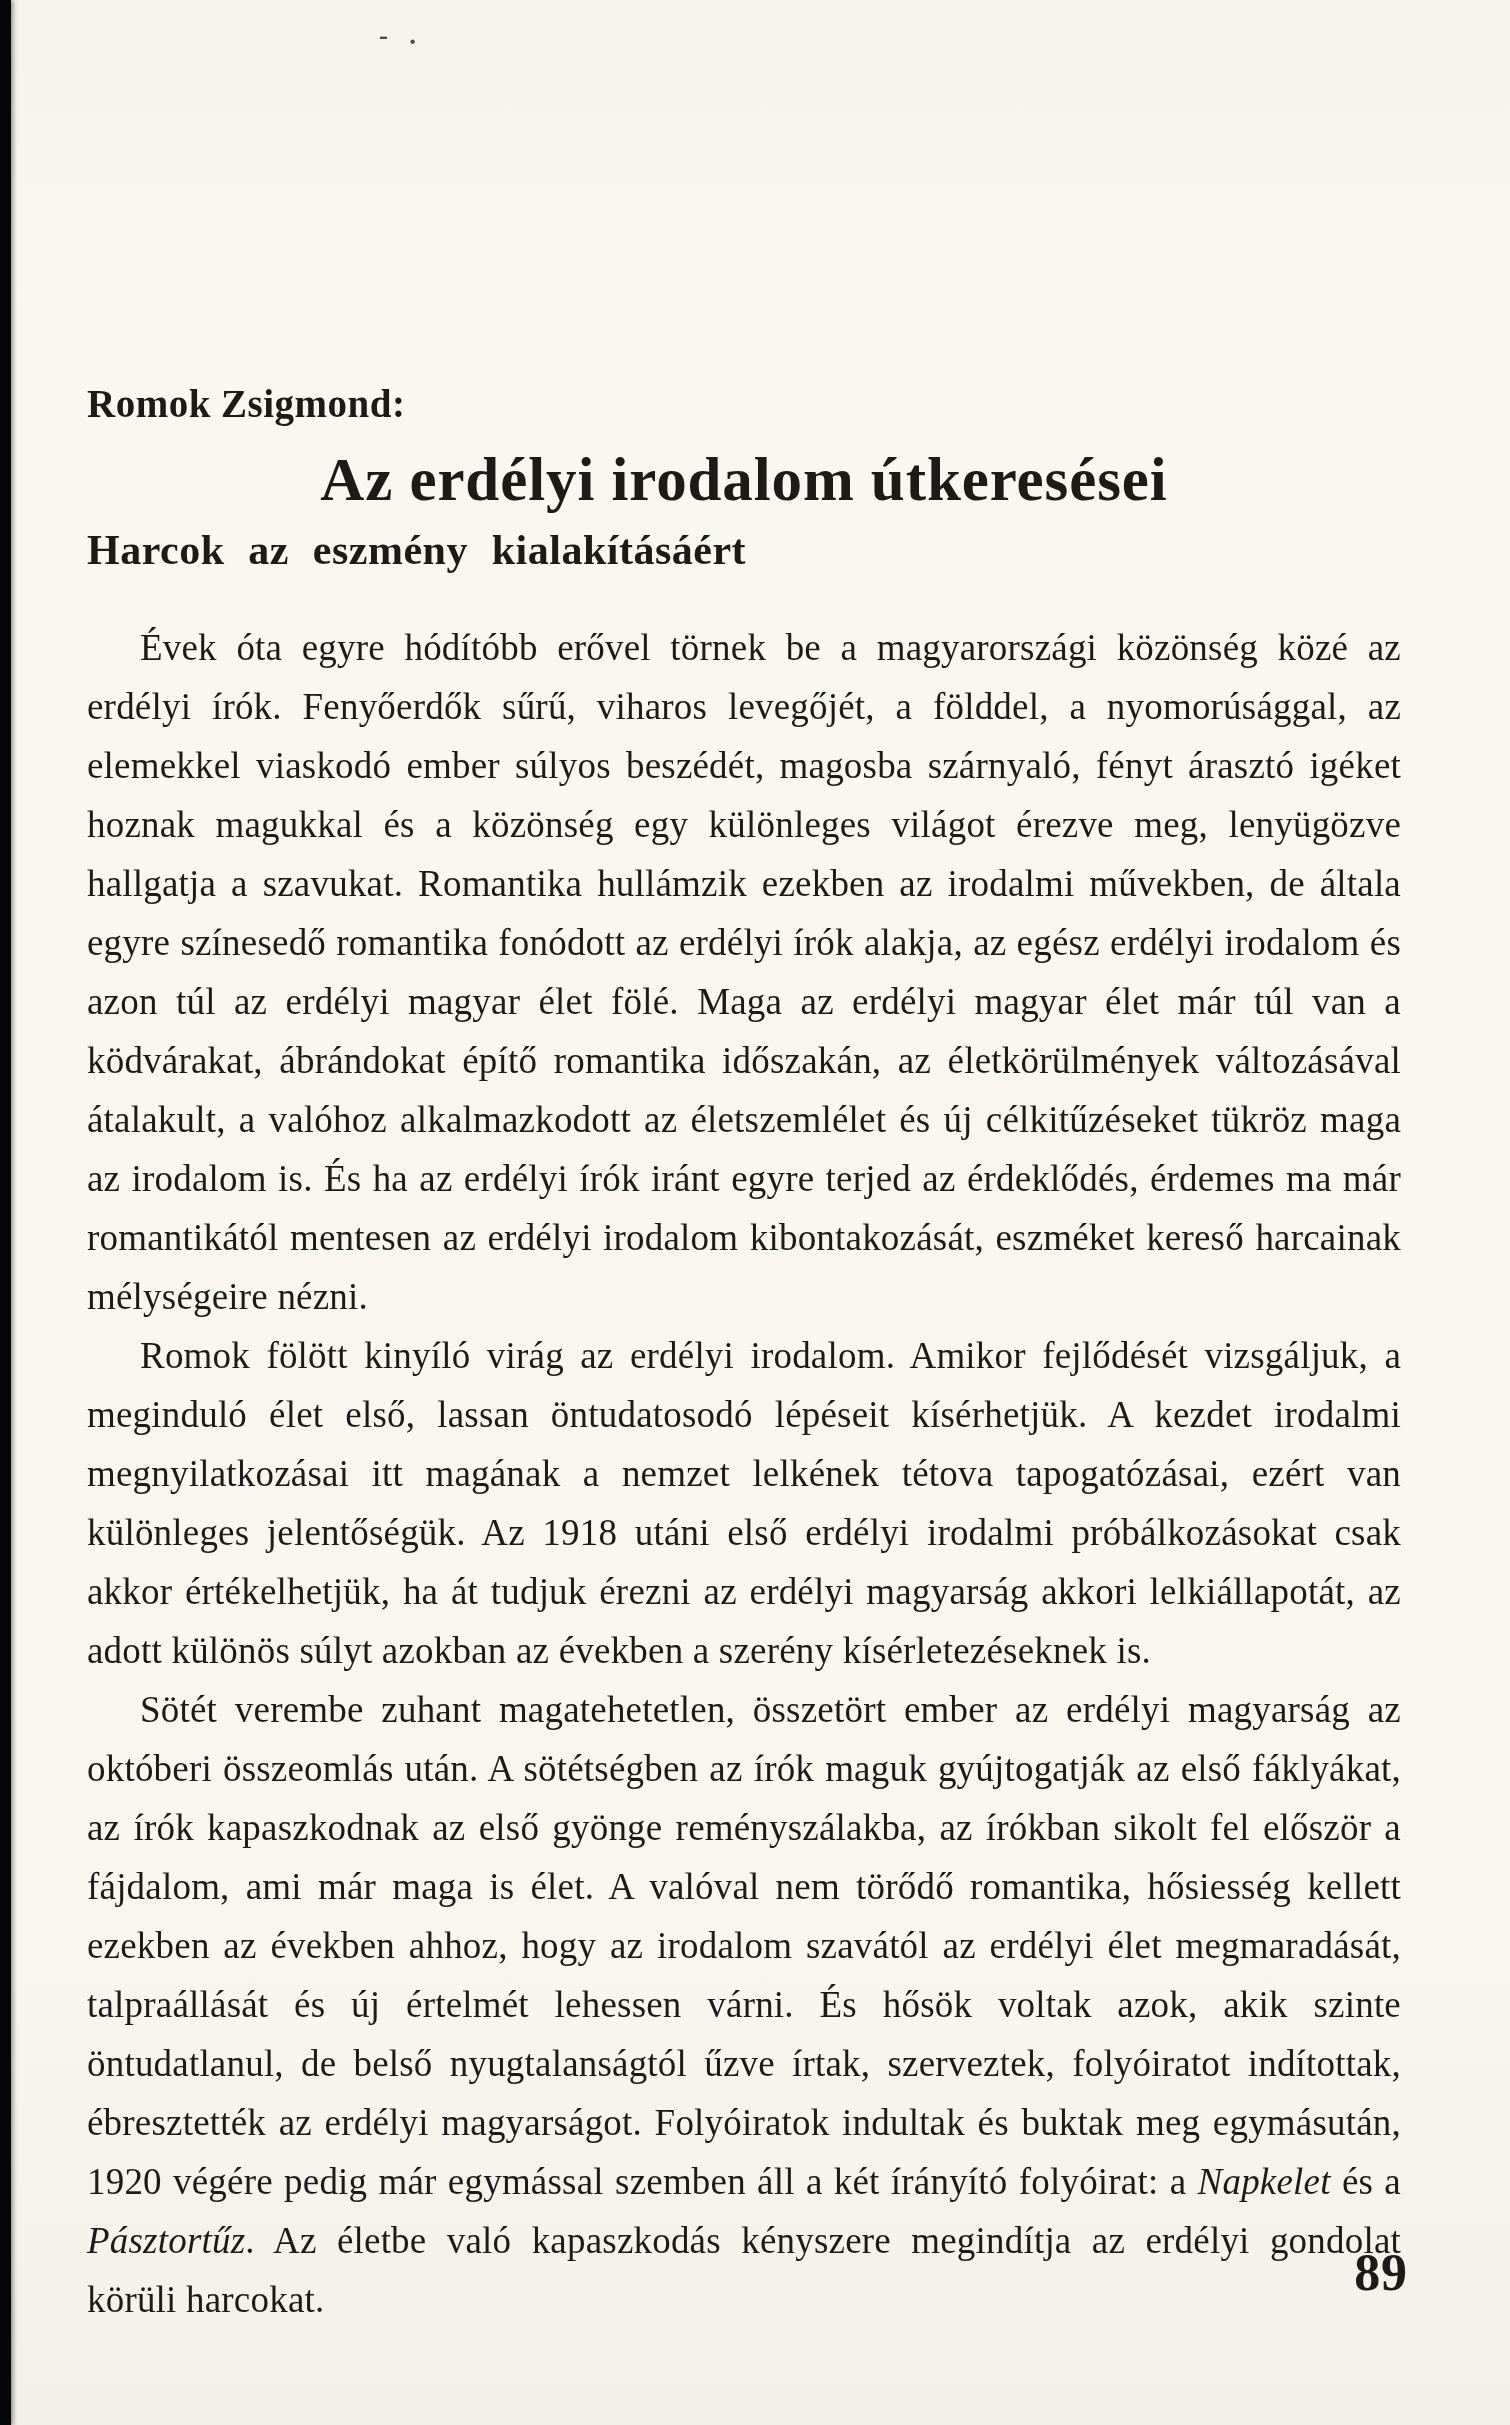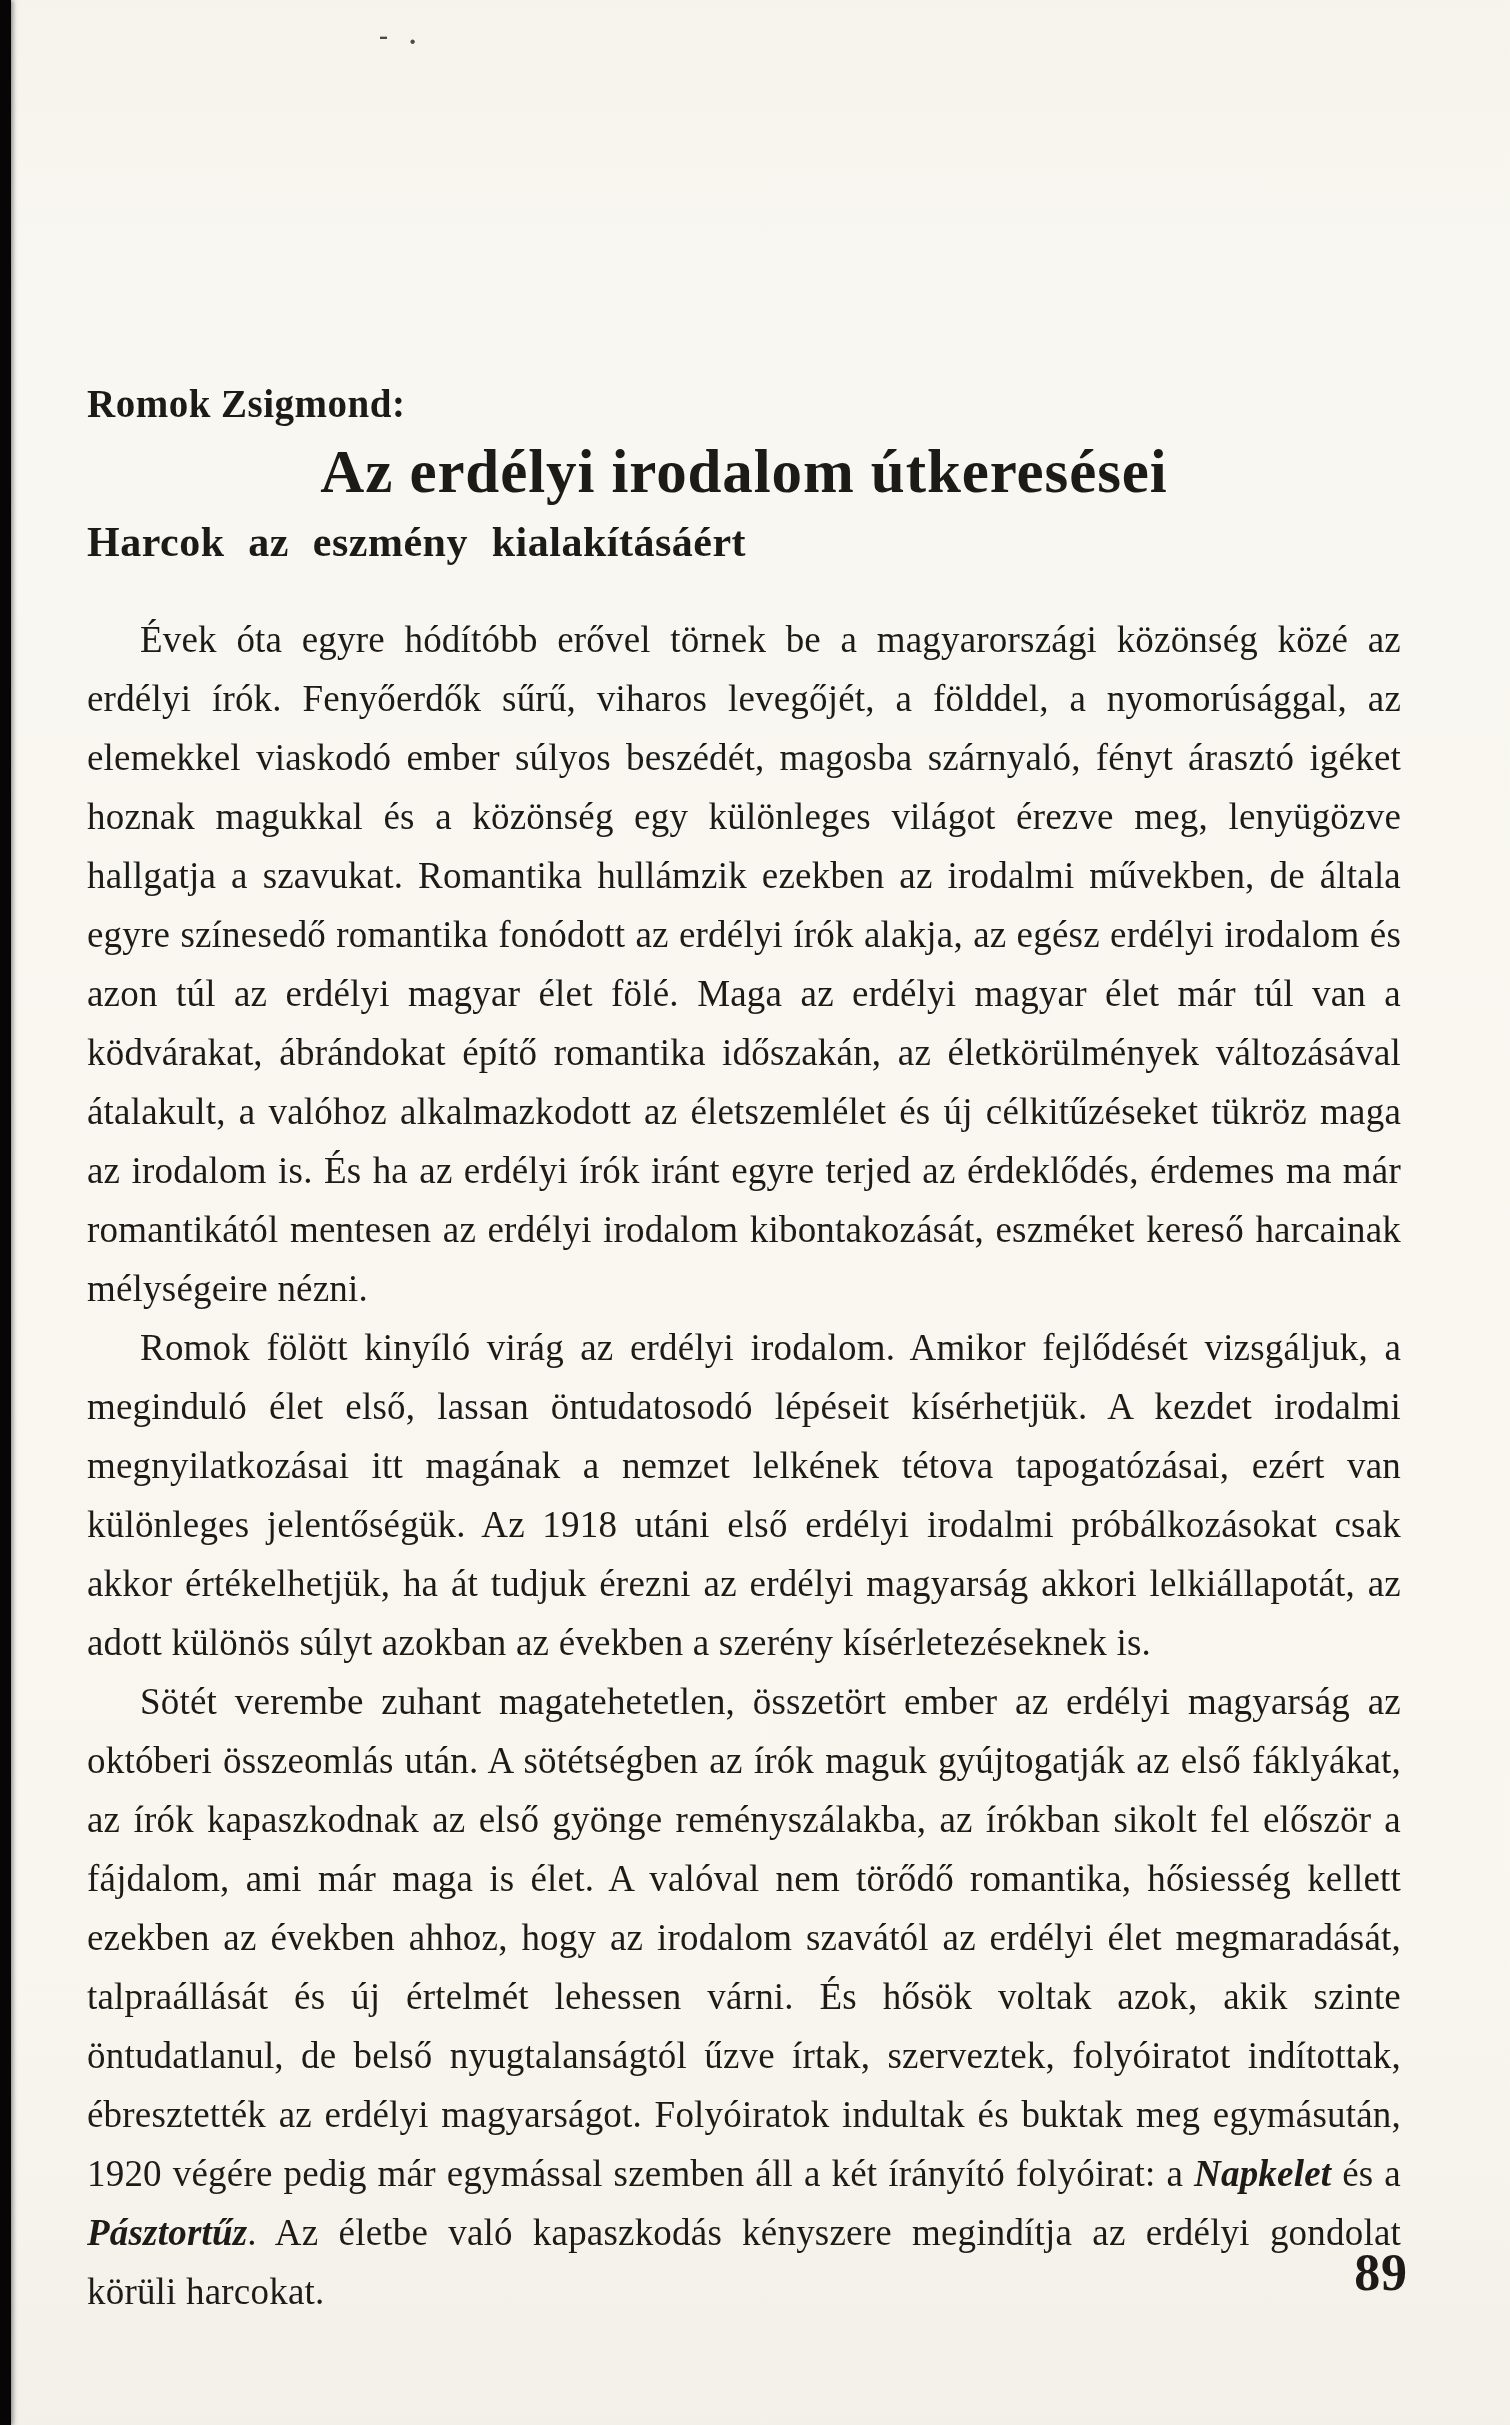--- a/index.html
+++ b/index.html
@@ -36,21 +36,21 @@
     left: 87px; top: 0;
     width: 1314px;
   }
   .author {
     margin-top: 381px;
     font-weight: bold;
     font-size: 39px;
     letter-spacing: 0.5px;
   }
   .title {
-    margin: 12px 0 0 0;
+    margin: 20px 0 0 0;
     text-align: center;
     font-weight: bold;
     font-size: 61px;
     letter-spacing: 0.9px;
     line-height: 1.1;
   }
   .subtitle {
     margin: 12.8px 0 0 0;
     text-align: left;
     font-weight: bold;
@@ -62,21 +62,21 @@
     margin-top: 44px;
     font-size: 37px;
     line-height: 59px;
     text-align: justify;
     letter-spacing: 0.2px;
   }
   p.para {
     margin: 0;
     text-indent: 53px;
   }
-  p.para em { font-style: italic; font-weight: bold; }
+  p.para em { font-style: italic; }
   .pagenum {
     position: absolute;
     right: 102px;
     top: 2243px;
     font-weight: bold;
     font-size: 52px;
     letter-spacing: 0.9px;
   }
 </style>
 </head>

